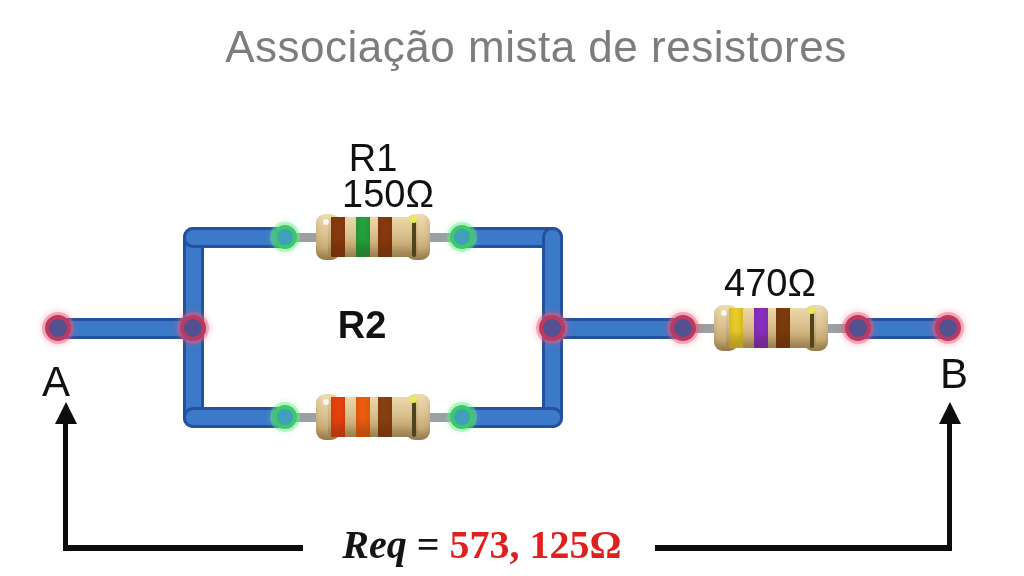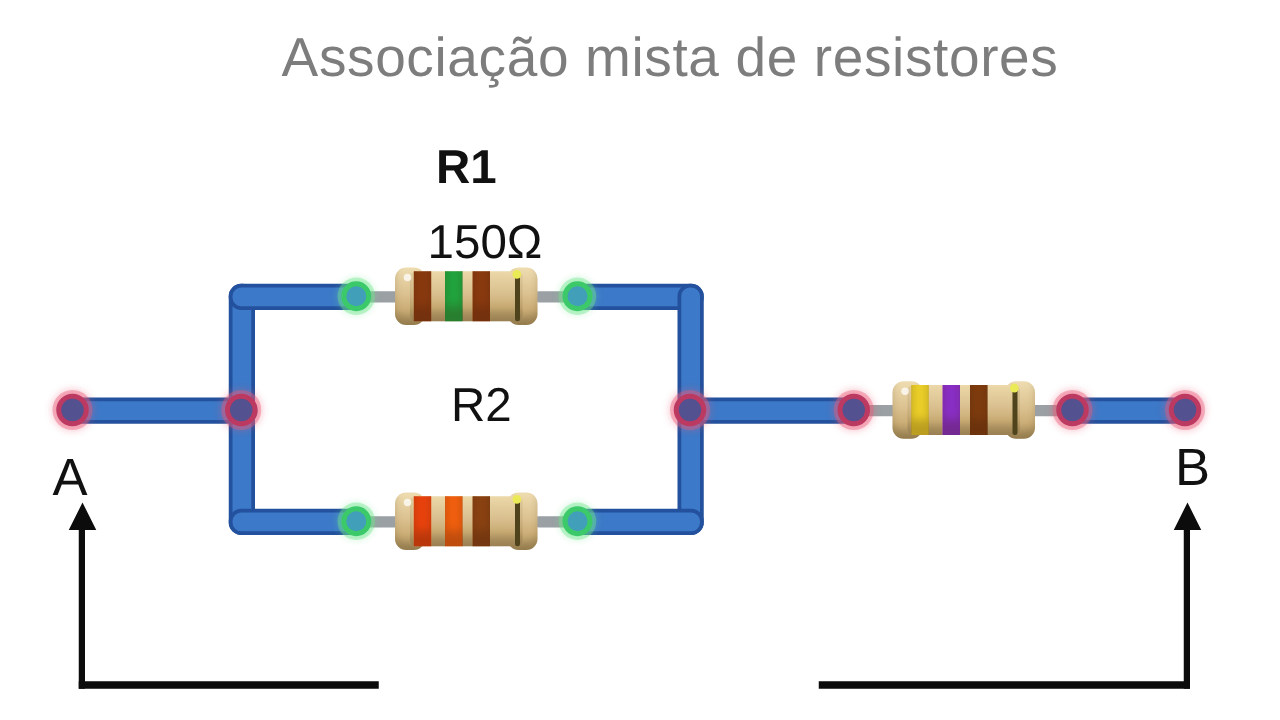--- a/index.html
+++ b/index.html
@@ -106,47 +106,48 @@
   <div class="wire" style="left:542px;top:318px;width:151px;height:21px;"></div>
   <div class="wire" style="left:848px;top:318px;width:111px;height:21px;"></div>
 
   <div class="lead" style="left:283px;top:233px;width:37px;"></div>
   <div class="lead" style="left:427px;top:233px;width:40px;"></div>
   <div class="lead" style="left:283px;top:413px;width:37px;"></div>
   <div class="lead" style="left:427px;top:413px;width:40px;"></div>
   <div class="lead" style="left:678px;top:324px;width:41px;"></div>
   <div class="lead" style="left:824px;top:324px;width:41px;"></div>
 
-  <div class="lbl" style="left:293px;top:112px;font-weight:bold;">R1</div>
+  <div class="lbl" style="left:293px;top:136px;">R1</div>
   <div class="lbl" style="left:308px;top:172px;">150Ω</div>
   <div class="res-body" style="left:316px;top:214px;">
     <div class="bulge left"></div>
     <div class="bulge right"></div>
     <div class="barrel"></div>
     <div class="band b1" style="background: rgb(138, 58, 15);"></div>
     <div class="band b2" style="background: rgb(33, 165, 62);"></div>
     <div class="band b3" style="background: rgb(138, 58, 15);"></div>
     <div class="tol-band"></div>
     <div class="tol-dot"></div>
     <div class="glint"></div>
   </div>
 
-  <div class="lbl" style="left:305px;top:303px;">R2</div>
+  <div class="lbl" style="left:282px;top:303px;font-weight:bold;">R2</div>
   <div class="res-body" style="left:316px;top:394px;">
     <div class="bulge left"></div>
     <div class="bulge right"></div>
     <div class="barrel"></div>
     <div class="band b1" style="background: rgb(234, 67, 13);"></div>
     <div class="band b2" style="background: rgb(242, 96, 15);"></div>
     <div class="band b3" style="background: rgb(138, 66, 18);"></div>
     <div class="tol-band"></div>
     <div class="tol-dot"></div>
     <div class="glint"></div>
   </div>
 
+  <div class="lbl" style="left:690px;top:261px;">470Ω</div>
   <div class="res-body" style="left:714px;top:305px;">
     <div class="bulge left"></div>
     <div class="bulge right"></div>
     <div class="barrel"></div>
     <div class="band b1" style="background: rgb(236, 208, 41);"></div>
     <div class="band b2" style="background: rgb(139, 47, 199);"></div>
     <div class="band b3" style="background: rgb(126, 60, 14);"></div>
     <div class="tol-band"></div>
     <div class="tol-dot"></div>
     <div class="glint"></div>
@@ -166,14 +167,17 @@
   <div class="term-lbl" style="left:26px;top:358px;">A</div>
   <div class="term-lbl" style="left:924px;top:350px;">B</div>
 
   <div class="arrow-head" style="left:55px;top:402px;"></div>
   <div class="blk" style="left:63px;top:420px;width:5px;height:131px;"></div>
   <div class="blk" style="left:63px;top:545px;width:240px;height:6px;"></div>
   <div class="blk" style="left:655px;top:545px;width:297px;height:6px;"></div>
   <div class="blk" style="left:947px;top:420px;width:5px;height:131px;"></div>
   <div class="arrow-head" style="left:939px;top:402px;"></div>
 
+  <div class="equation">
+    <span class="req">Req</span><span class="eq"> = </span><span class="val">573, 125Ω</span>
+  </div>
 
 </div>
 
 </body></html>

